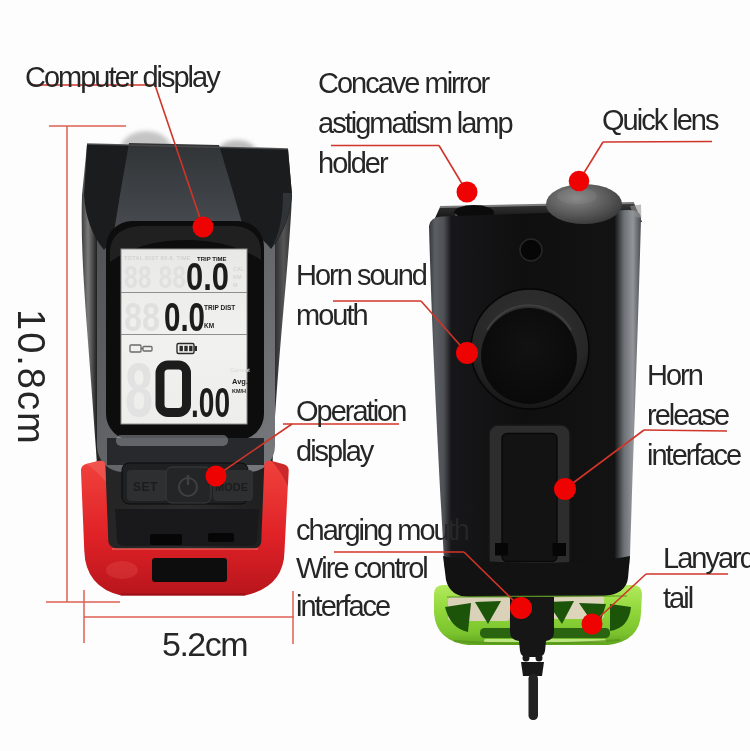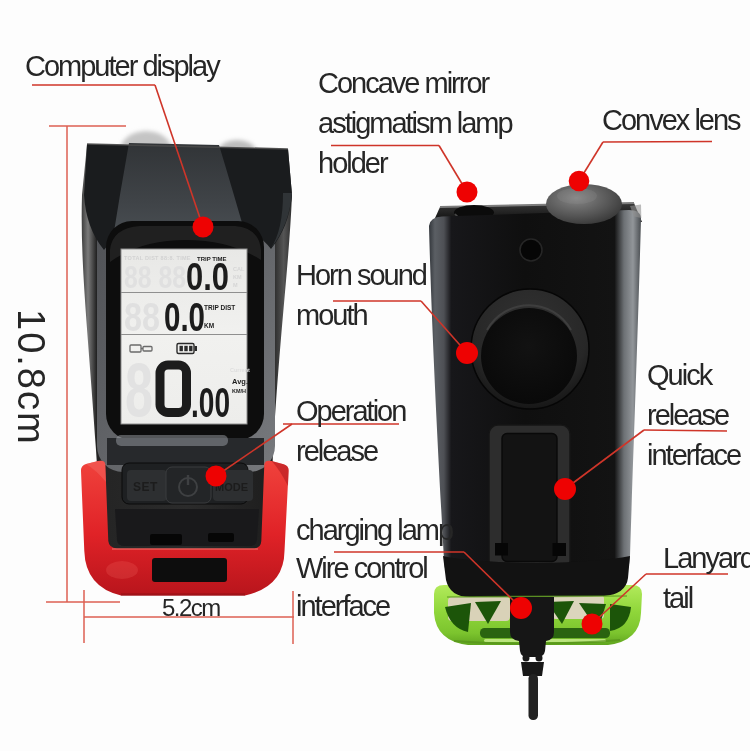--- a/index.html
+++ b/index.html
@@ -242,31 +242,31 @@
  <circle cx="467" cy="192" r="10.5"></circle>
  <circle cx="579" cy="181" r="10.3"></circle>
  <circle cx="467" cy="353" r="11"></circle>
  <circle cx="216" cy="476" r="10.5"></circle>
  <circle cx="565" cy="489" r="11"></circle>
  <circle cx="521" cy="608" r="11"></circle>
  <circle cx="592" cy="624" r="10.5"></circle>
 </g>
 </svg>
 
-<div class="lbl" style="left:25px;top:46px">Computer display</div>
+<div class="lbl" style="left:25px;top:57px">Computer display</div>
 <div class="lbl" style="left:318px;top:63px">Concave mirror
 astigmatism lamp
 holder</div>
-<div class="lbl" style="left:602px;top:100px">Convex lens</div>
+<div class="lbl" style="left:602px;top:100px">Quick lens</div>
 <div class="lbl" style="left:296px;top:255px">Horn sound
 mouth</div>
 <div class="lbl" style="left:296px;top:391px">Operation
-release</div>
-<div class="lbl" style="left:647px;top:355px">Quick
+display</div>
+<div class="lbl" style="left:647px;top:355px">Horn
 release
 interface</div>
-<div class="lbl" style="left:296px;top:511px;line-height:38px">charging lamp
+<div class="lbl" style="left:296px;top:511px;line-height:38px">charging mouth
 Wire control
 interface</div>
 <div class="lbl" style="left:663px;top:538px">Lanyard
 tail</div>
-<div class="lbl" style="left:162px;top:588px;font-size:24px;letter-spacing:-1.5px">5.2cm</div>
+<div class="lbl" style="left:162px;top:624px;font-size:34px;letter-spacing:-1.5px">5.2cm</div>
 <div class="lbl" style="left:51px;top:309px;font-size:38px;letter-spacing:2px;transform:rotate(90deg);transform-origin:0 0">10.8cm</div>
 
 </body></html>

